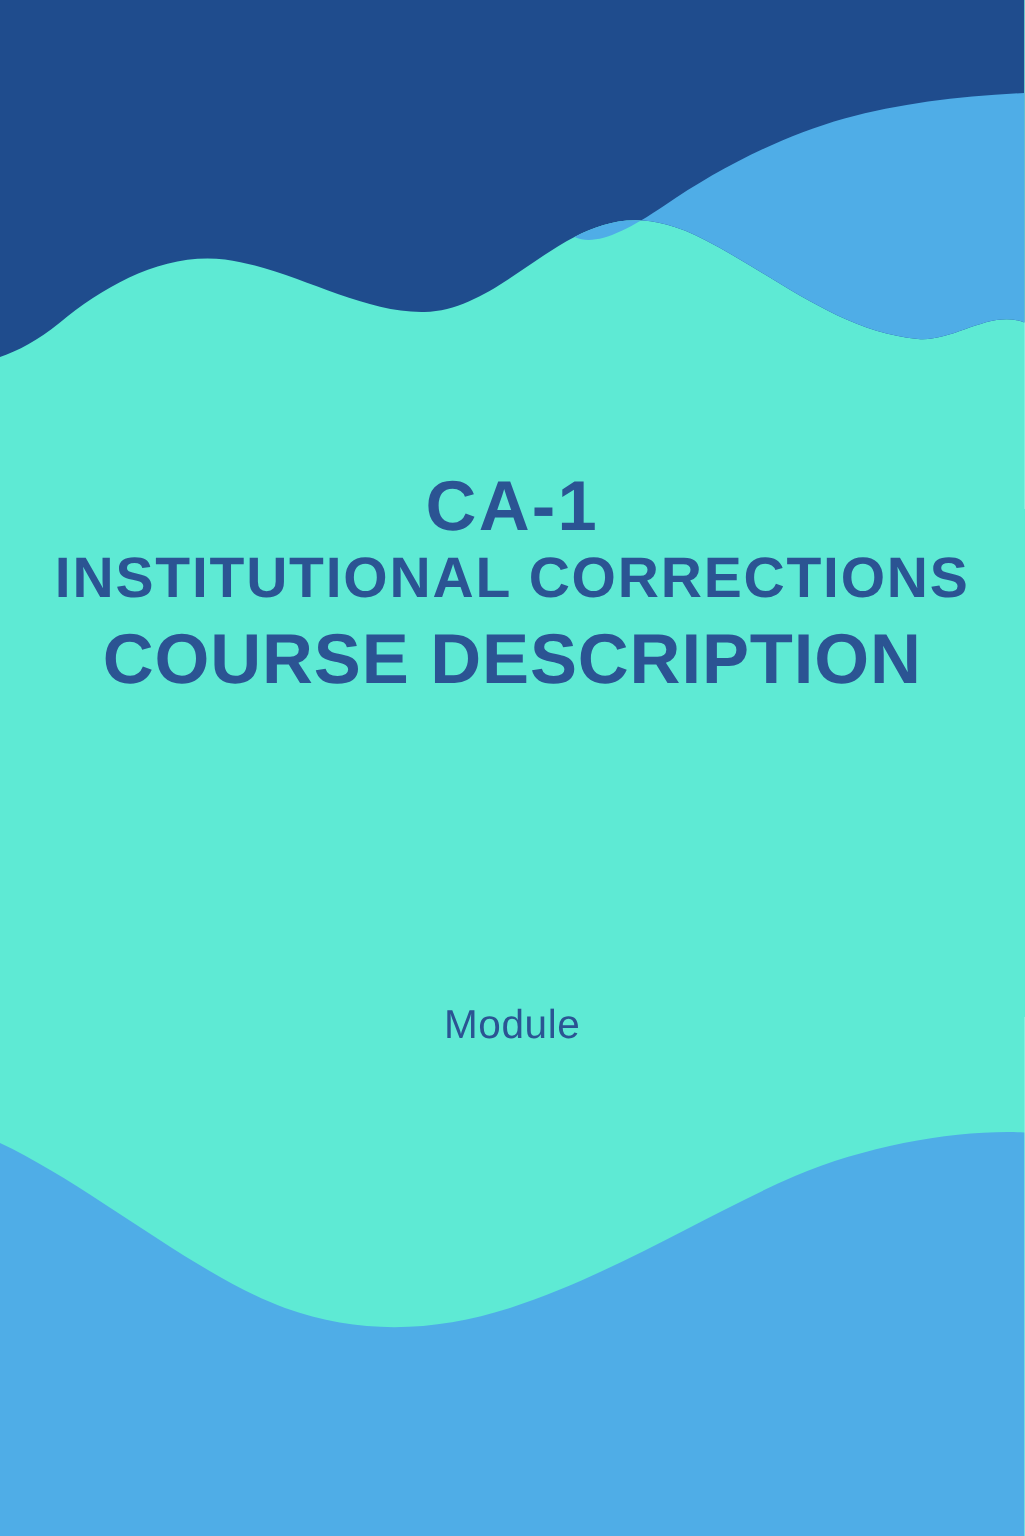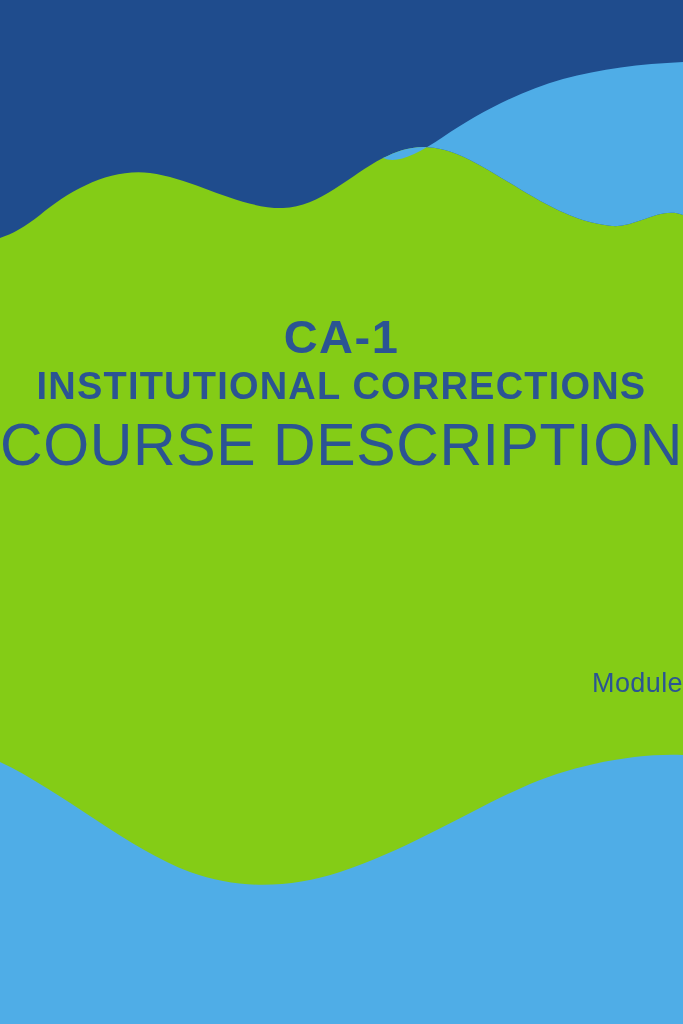--- a/index.html
+++ b/index.html
@@ -10,21 +10,21 @@
     width: 683px;
     height: 1024px;
     background: #ffffff;
     font-family: "Liberation Sans", sans-serif;
     overflow: hidden;
   }
   .slide {
     position: relative;
     width: 683px;
     height: 1024px;
-    background: #84cc16;
+    background: #5eead4;
     overflow: hidden;
   }
   .wave-layer {
     position: absolute;
     left: 0;
     top: 0;
     width: 683px;
     height: 1024px;
     pointer-events: none;
   }
@@ -54,34 +54,34 @@
   .course-name {
     font-size: 38px;
     font-weight: 700;
     letter-spacing: 1.2px;
     line-height: 1.25;
     color: #2b5493;
     margin: 0;
     white-space: nowrap;
   }
   .doc-type {
-    font-size: 59px;
-    font-weight: 400;
+    font-size: 47px;
+    font-weight: 700;
     letter-spacing: 0.6px;
     line-height: 1.22;
     color: #2b5493;
     margin: 0;
     white-space: nowrap;
   }
   .subtitle-block {
     position: absolute;
     left: 0;
     top: 668px;
     width: 683px;
-    text-align: right;
+    text-align: center;
   }
   .module-label {
     font-size: 27px;
     font-weight: 400;
     letter-spacing: 0.4px;
     color: #2b5493;
     margin: 0;
   }
 </style>
 </head>

